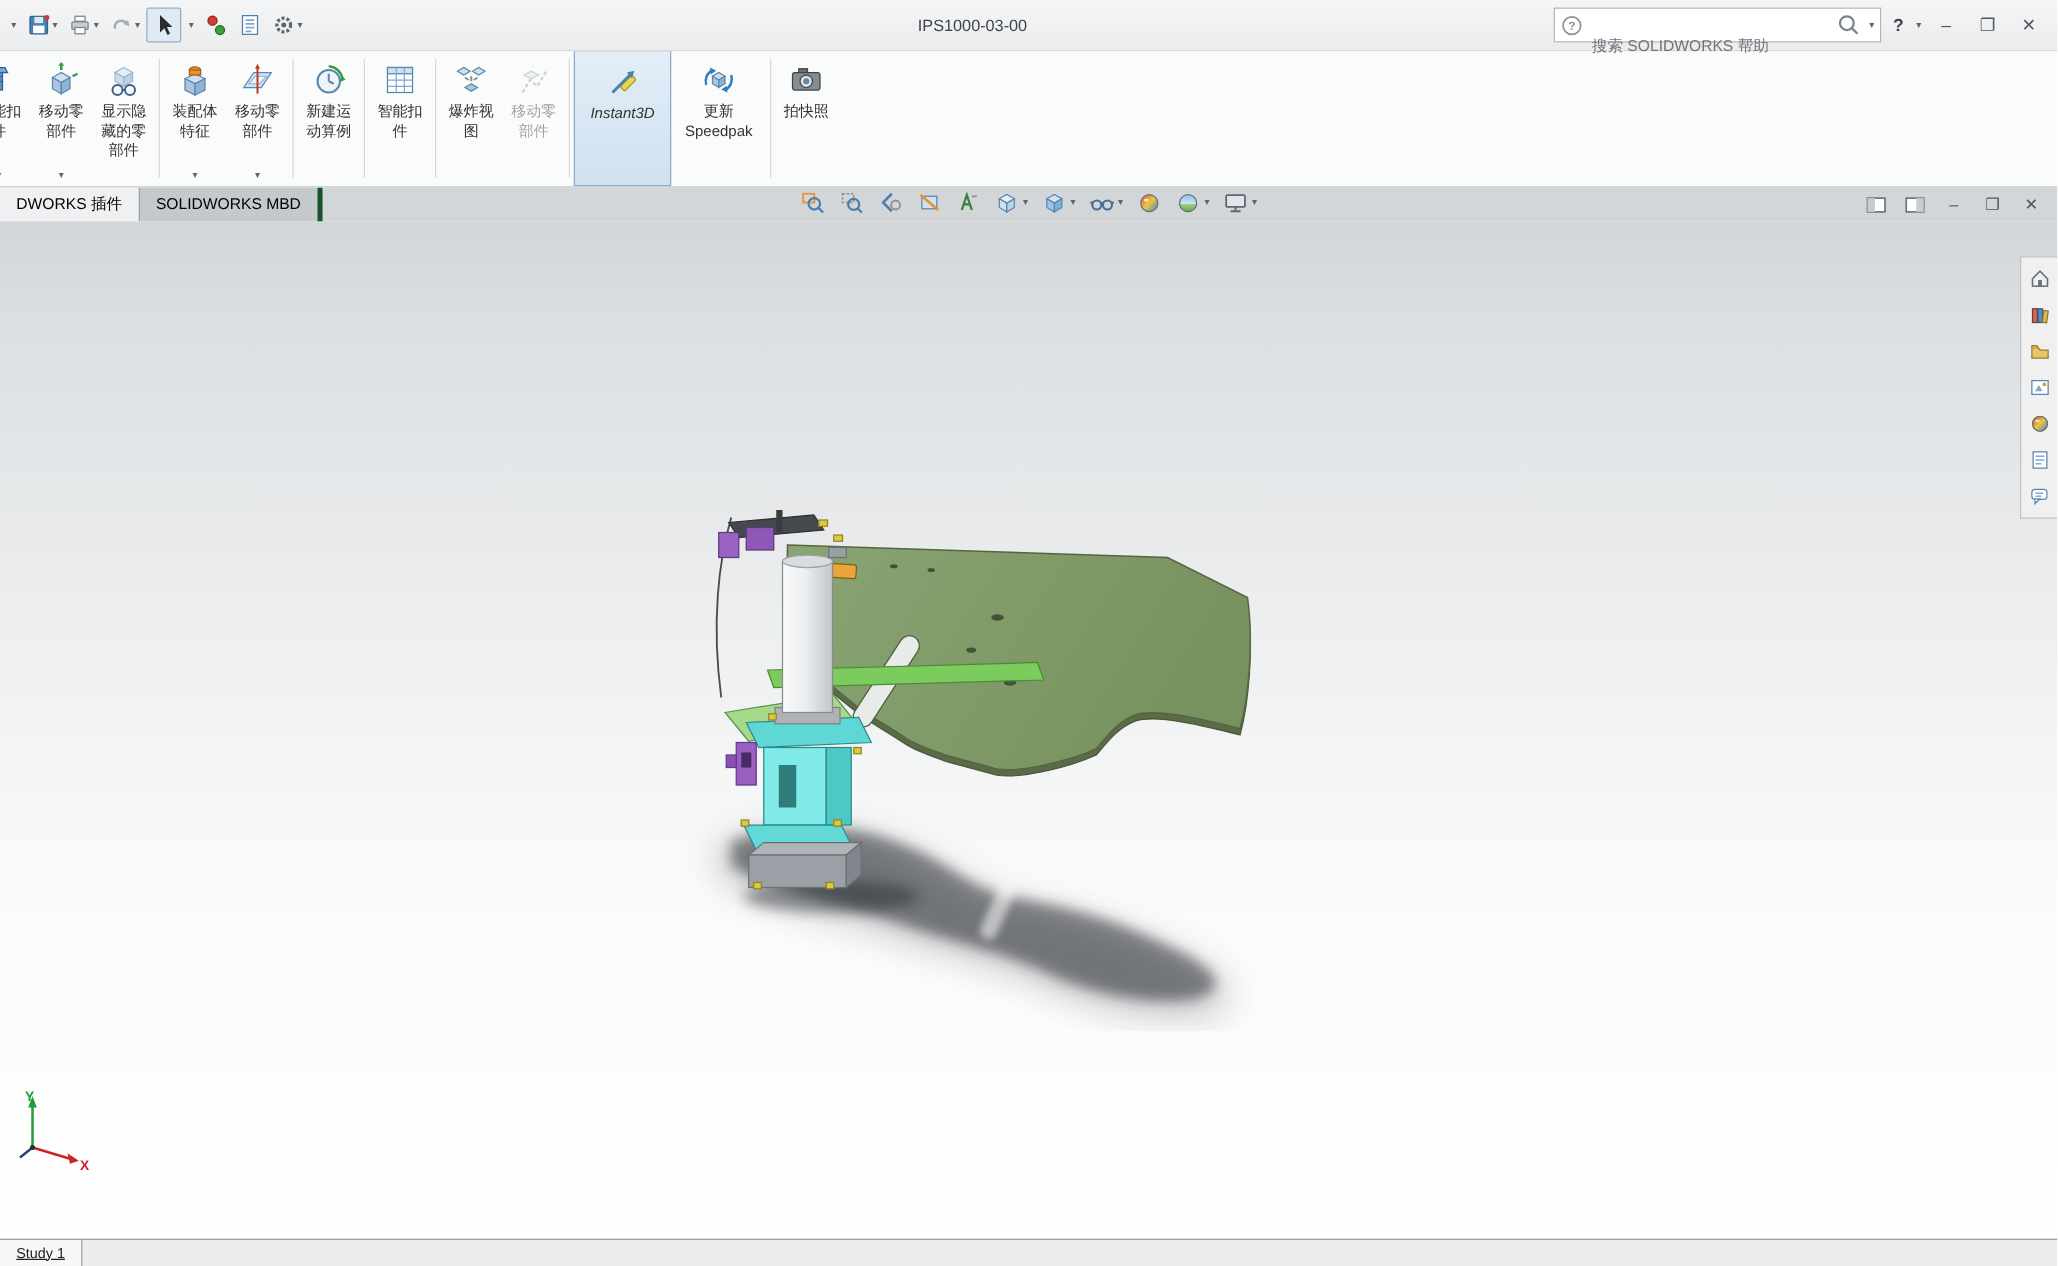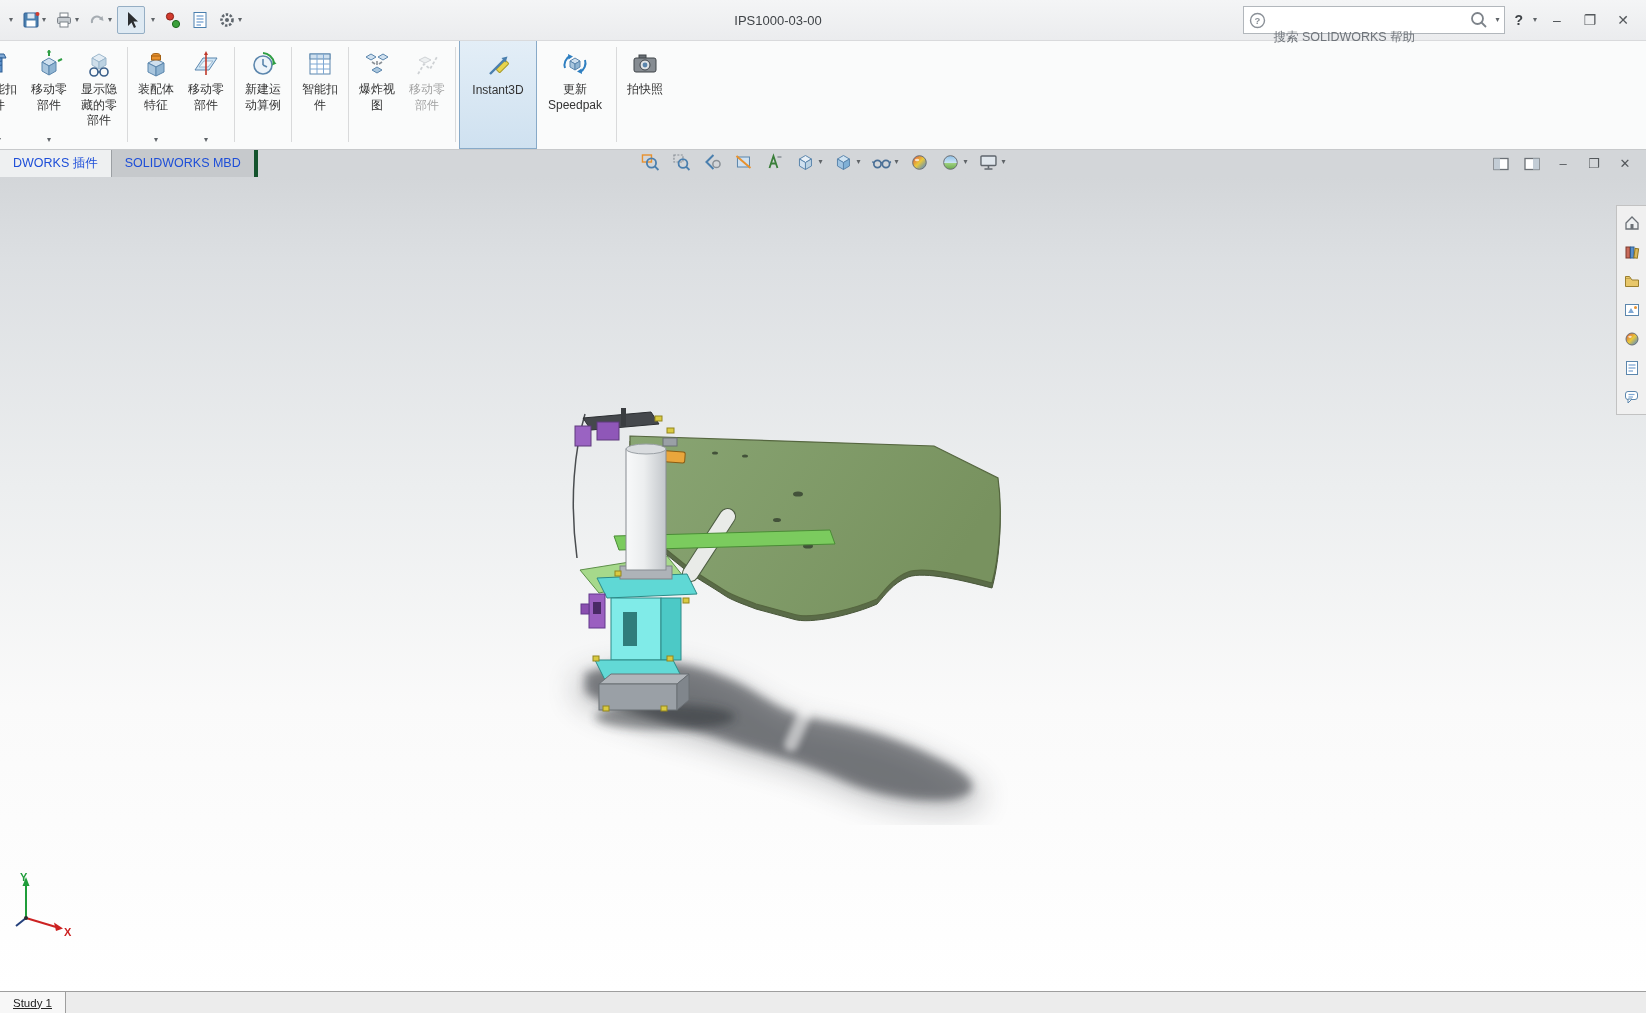--- a/index.html
+++ b/index.html
@@ -23,27 +23,27 @@
 
   
   .ribbon{position:absolute;top:40px;left:0;right:0;height:109px;background:#fafbfb;border-bottom:1px solid #c7c9cb;display:flex;align-items:stretch;overflow:hidden;z-index:20;}
   .rb{display:flex;flex-direction:column;align-items:center;padding:9px 5px 3px;box-sizing:border-box;}
   .rb-icon{height:30px;display:flex;align-items:center;justify-content:center;}
   .rb-icon svg{display:block;}
   .rb-label{font-size:12px;color:#333;text-align:center;line-height:1.3;margin-top:3px;width:40px;word-break:break-word;}
   .rb.wide .rb-label{width:66px;}
   .rb .caret2{margin-top:auto;font-size:8px;color:#5f6468;line-height:1;padding-bottom:2px;}
   .rb.disabled{opacity:.45;}
-  .rb.active{background:linear-gradient(#e3eef7,#cfe1f0);border:1px solid #88aac8;}
+  .rb.active{background:linear-gradient(#e3eef7,#cfe1f0);border:1px solid #88aac8;font-style:italic;}
   .rb-sep{width:1px;background:#d9dadb;margin:7px 3px;}
   .rb.clip{margin-left:-26px;}
 
   
   .tabstrip{position:absolute;top:149px;left:0;right:0;height:28px;background:#d3d6d9;display:flex;z-index:10;}
-  .tab{height:28px;display:flex;align-items:center;padding:0 13px;font-size:12.5px;color:#1d4ed8;box-sizing:border-box;}
+  .tab{height:28px;display:flex;align-items:center;padding:0 13px;font-size:12.5px;color:#000000;box-sizing:border-box;}
   .tab1{background:#eef0f1;border-right:1px solid #9b9fa3;}
   .tab2{background:#c6c9cc;border-right:4px solid #14532d;box-shadow:inset 0 1px 0 #e4e6e8;}
 
   
   .hud{position:absolute;top:151px;left:50%;transform:translateX(-50%);display:flex;align-items:center;gap:9px;z-index:15;}
   .hud-btn{display:flex;align-items:center;gap:2px;padding:1px;}
   .hud-btn svg{display:block;}
 
   
   .docctl{position:absolute;top:151px;right:12px;height:26px;display:flex;align-items:center;gap:13px;z-index:15;color:#54585c;}

